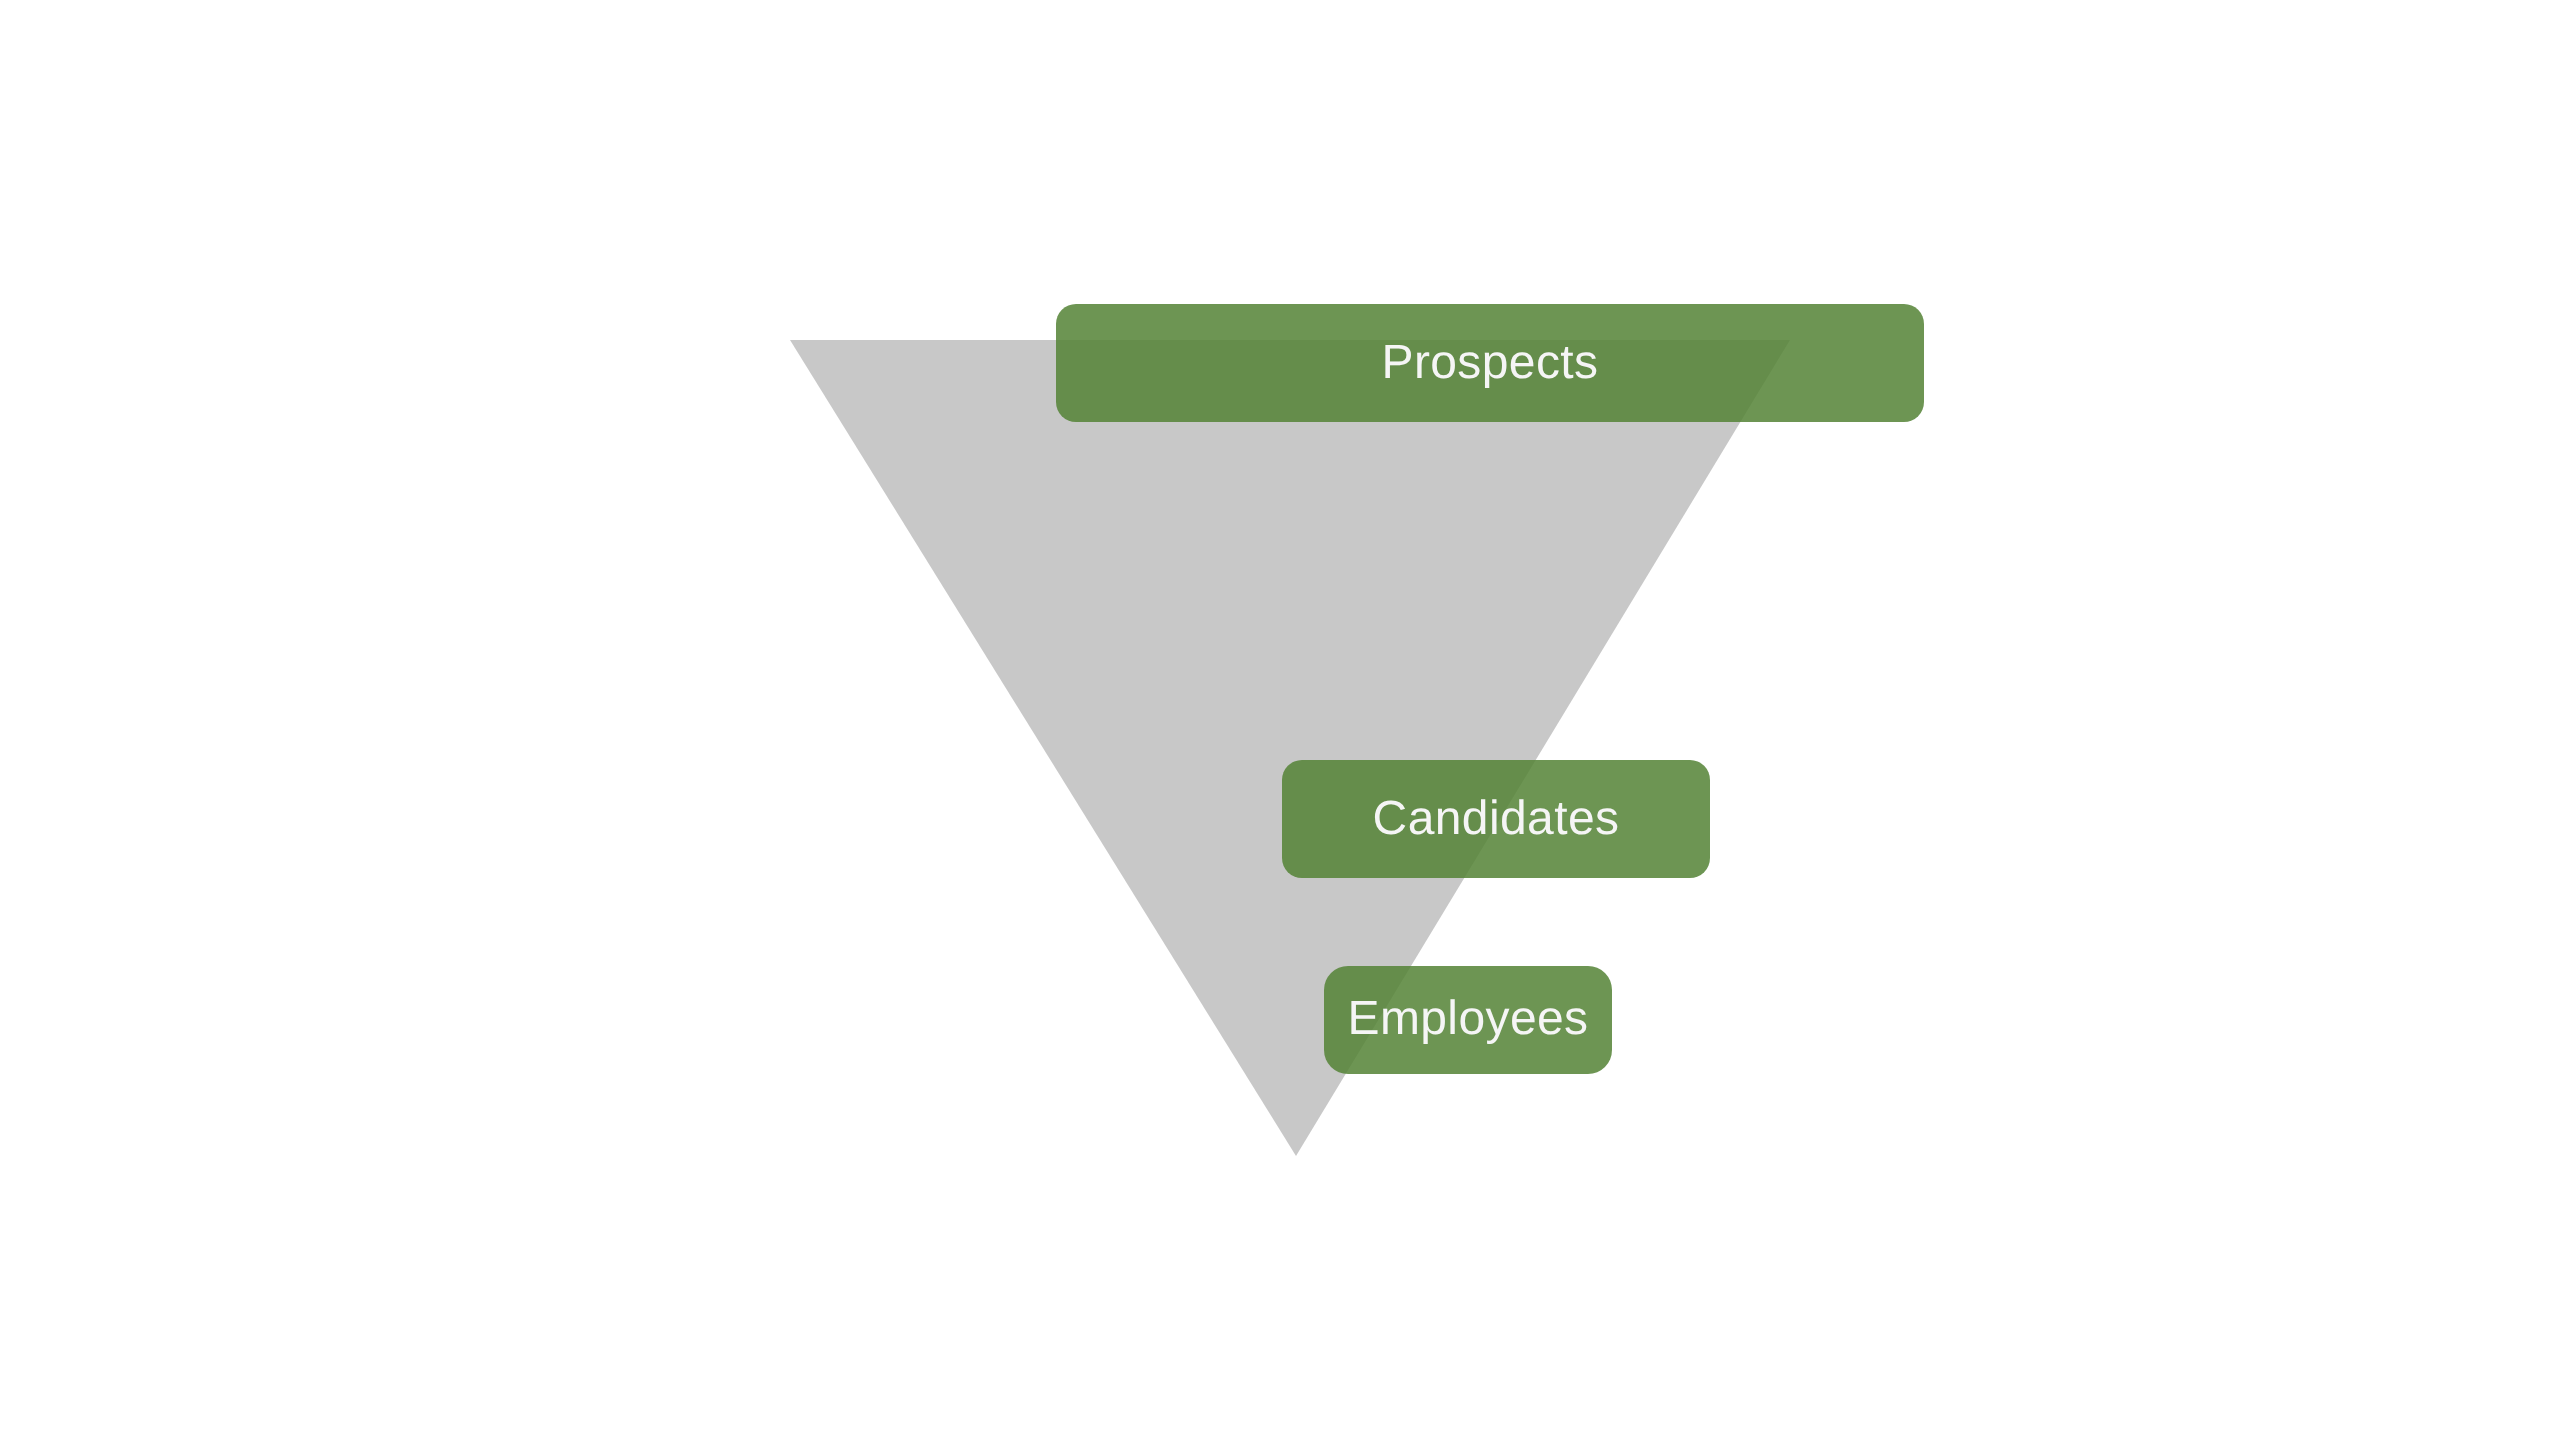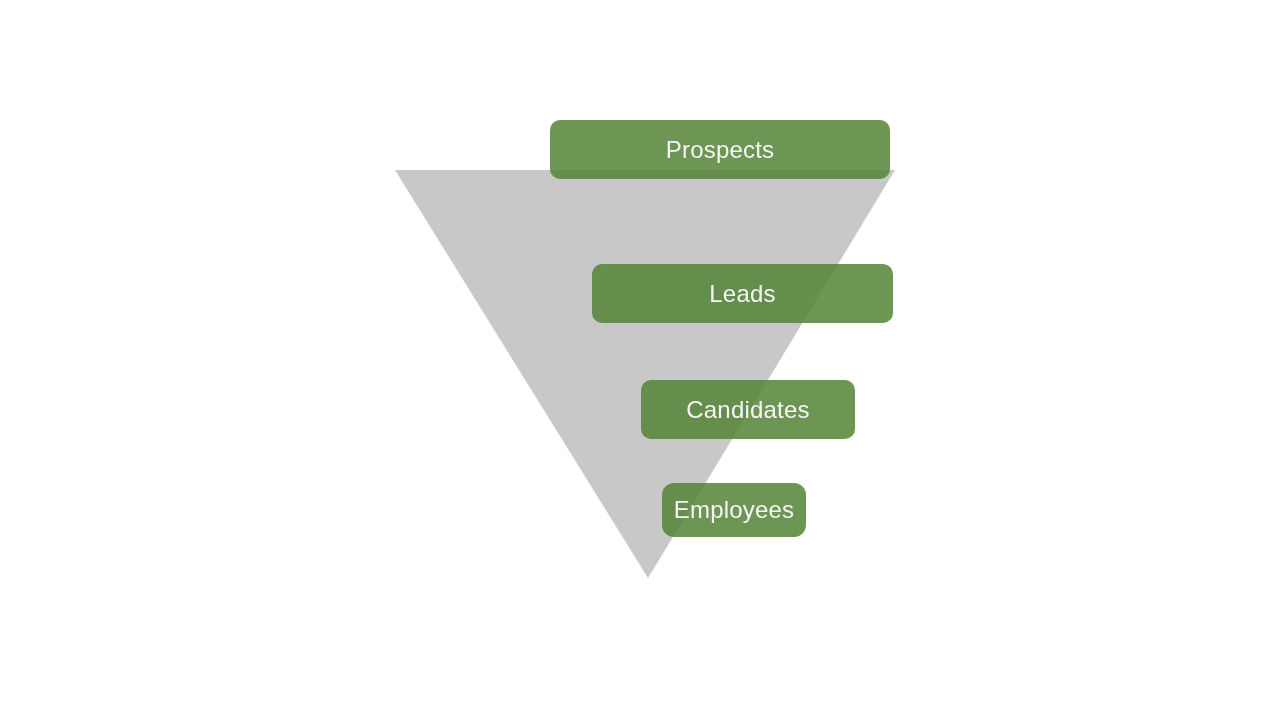--- a/index.html
+++ b/index.html
@@ -27,41 +27,38 @@
     position: absolute;
     background: rgba(84, 130, 53, 0.85); 
     border-radius: 10px;
     display: flex;
     align-items: center;
     justify-content: center;
     color: #f5f5f5;
     font-size: 24px;
     letter-spacing: 0.2px;
   }
-  .stage-prospects  { left: 528px; top: 120px; width: 340px; height: 59px; margin-left: 22px; }
+  .stage-prospects  { left: 528px; top: 152px; width: 434px; height: 59px; }
   .stage-leads      { left: 592px; top: 264px; width: 301px; height: 59px; }
   .stage-candidates { left: 641px; top: 380px; width: 214px; height: 59px; }
   .stage-employees  { left: 662px; top: 483px; width: 144px; height: 54px; border-radius: 12px; }
 </style>
 </head>
 <body>
 
 <div class="canvas">
 
   <svg class="funnel-triangle-svg" viewBox="0 0 1280 720" xmlns="http://www.w3.org/2000/svg" aria-hidden="true">
     <polygon points="395,170 895,170 648,578" fill="#c8c8c8"></polygon>
   </svg>
 
   <div class="stage stage-prospects">
     <span>Prospects</span>
   </div>
 
-  <div class="stage stage-leads">
-    <span>Leads</span>
-  </div>
 
   <div class="stage stage-candidates">
     <span>Candidates</span>
   </div>
 
   <div class="stage stage-employees">
     <span>Employees</span>
   </div>
 
 </div>

